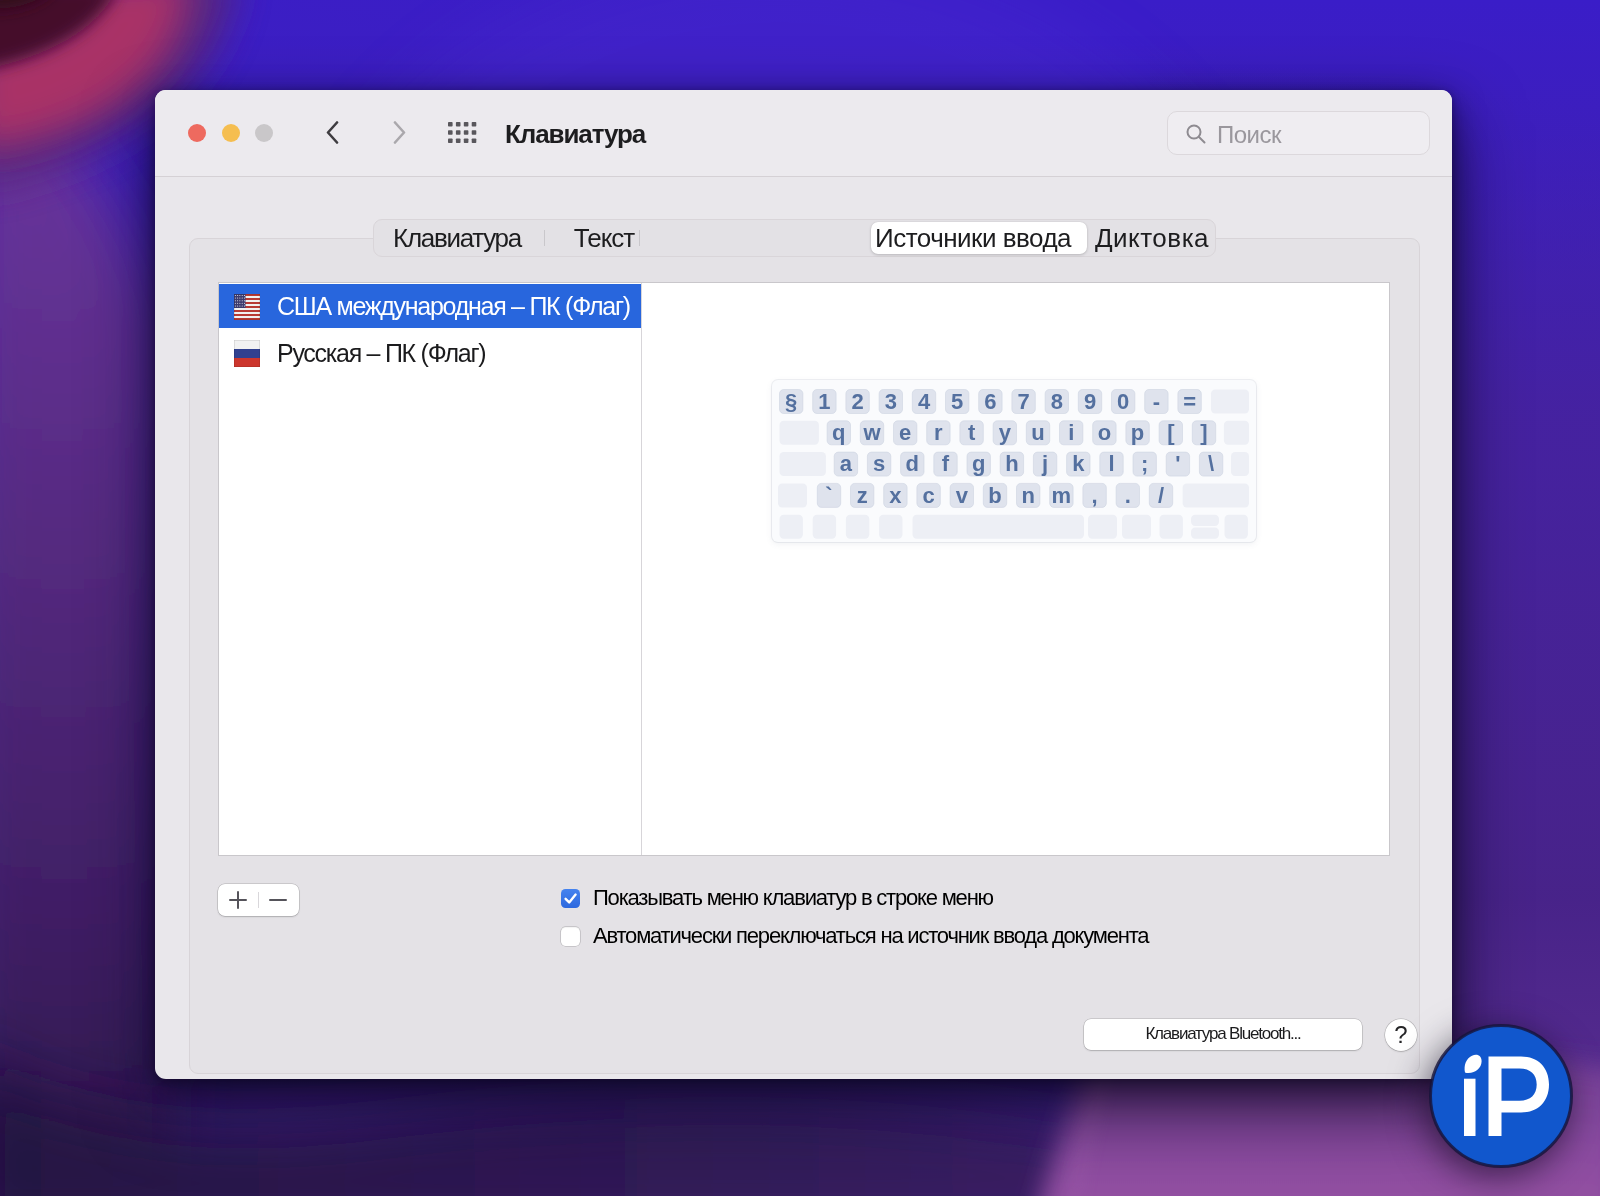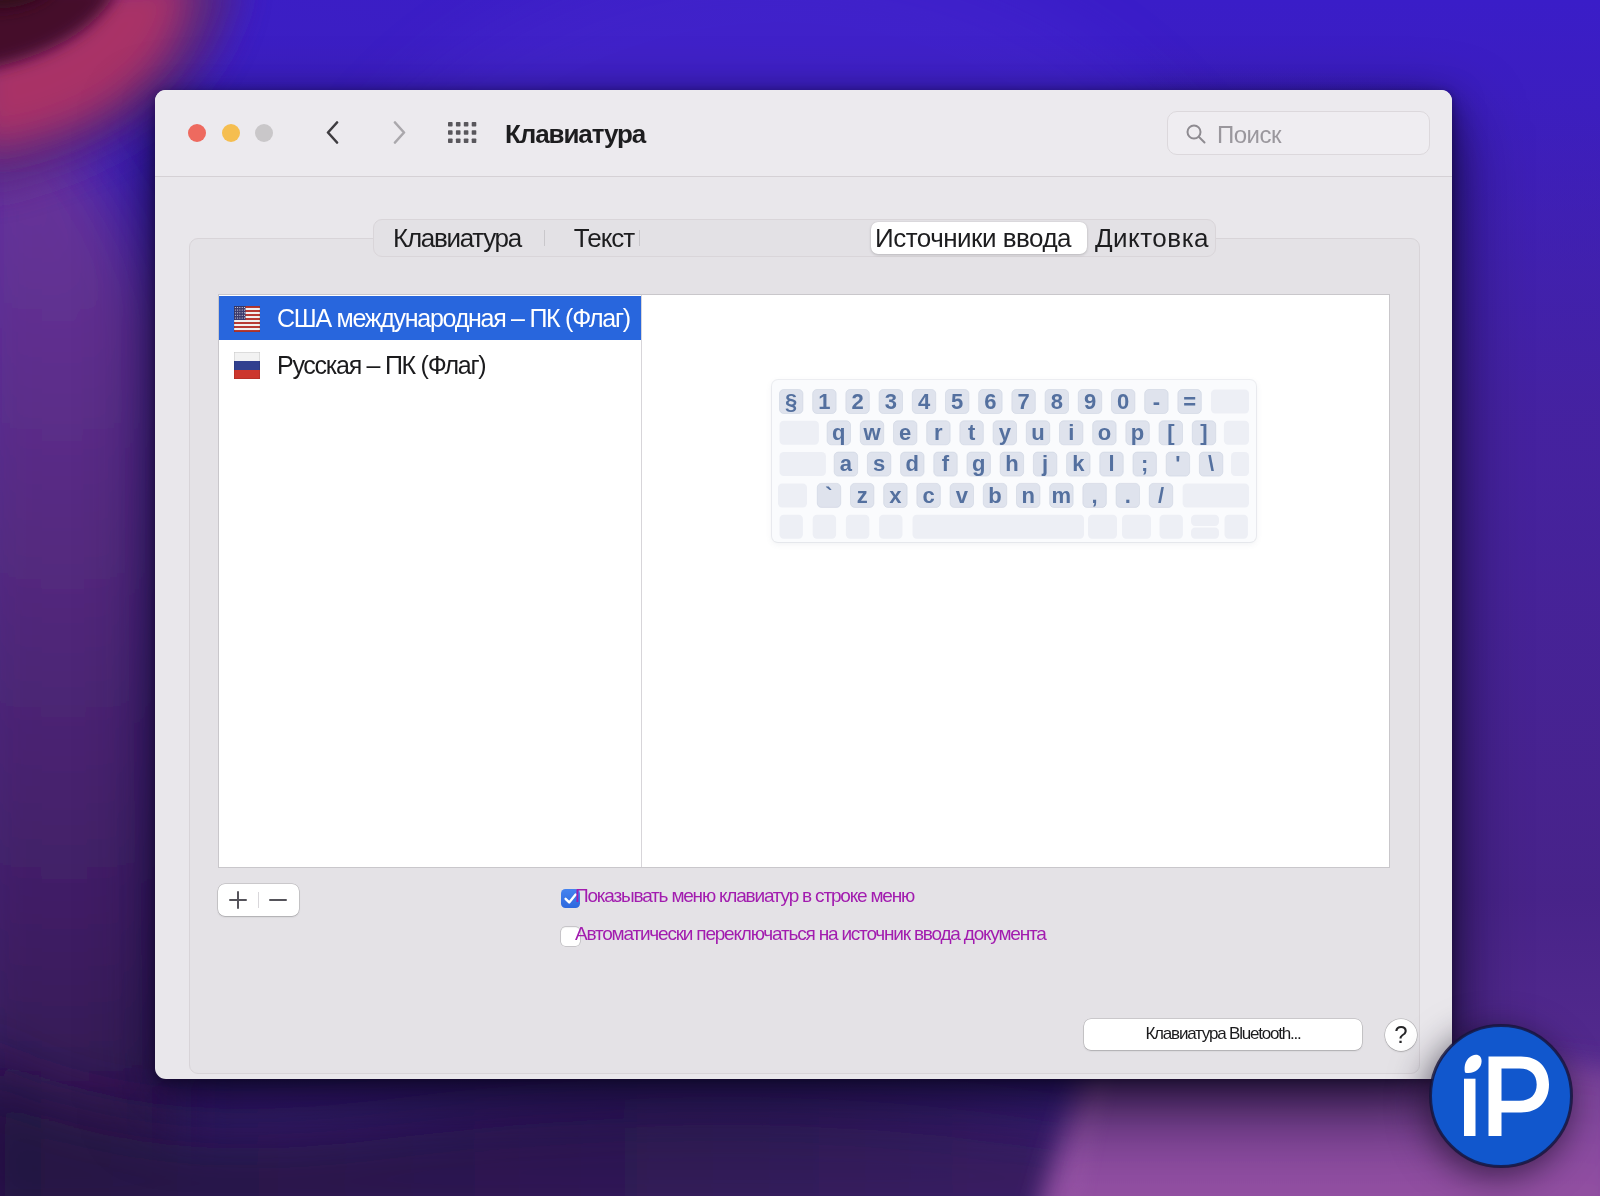--- a/index.html
+++ b/index.html
@@ -27,38 +27,38 @@
   background:#e4e2e6; border:1px solid #d8d4d8; border-radius:9px; }
 
 #tabs { position:absolute; left:218px; top:129px; width:843px; height:38px;
   background:#e3e1e5; border:1px solid #d9d5d9; border-radius:9px; }
 .seg { position:absolute; top:0; height:36px; line-height:36px; text-align:center;
   font-size:26px; color:#1d1d1f; }
 #seg-sel { position:absolute; left:497px; top:2px; width:216px; height:32px; background:#ffffff;
   border-radius:7px; box-shadow:0 1px 3px rgba(0,0,0,0.18), 0 0 1px rgba(0,0,0,0.12); }
 .sep { position:absolute; top:10px; width:1px; height:16px; background:#c9c7cb; }
 
-#whitebox { position:absolute; left:63px; top:204px; width:1172px; height:574px;
+#whitebox { position:absolute; left:63px; top:192px; width:1172px; height:574px;
   background:#ffffff; border:1px solid #c9c7cb; }
 #listdiv { position:absolute; left:422px; top:0; width:1px; height:572px; background:#d7d5d9; }
 #rowsel { position:absolute; left:0px; top:1px; width:422px; height:44px; background:#2866dd; }
 .lrow { position:absolute; font-size:25px; letter-spacing:-1.27px; white-space:nowrap; }
 .flag { position:absolute; left:15px; width:26px; }
 
 #kb { position:absolute; left:617px; top:290px; width:484px; height:162px; background:#fafbfd;
   border-radius:6px; box-shadow:0 0 0 1px rgba(120,130,160,0.12), 0 2px 6px rgba(100,110,140,0.10); }
 
 #pm { position:absolute; left:63px; top:794px; width:81px; height:32px; background:#ffffff;
   border-radius:7px; box-shadow:0 0 0 0.5px rgba(0,0,0,0.22), 0 1px 2px rgba(0,0,0,0.14); }
 #pm .d { position:absolute; left:40px; top:8px; width:1px; height:16px; background:#d9d7db; }
 
 .cb { position:absolute; left:406px; width:19px; height:19px; border-radius:4.5px; }
 #cb1 { top:799px; background:linear-gradient(#4583ef,#2d68de); }
 #cb2 { top:837px; background:#ffffff; box-shadow:0 0 0 0.5px rgba(0,0,0,0.25), inset 0 1px 1px rgba(0,0,0,0.05); }
-.cbt { position:absolute; left:420px; font-size:19px; color:#a21caf; letter-spacing:-1.2px; white-space:nowrap; }
+.cbt { position:absolute; left:438px; font-size:22px; color:#000000; letter-spacing:-1.2px; white-space:nowrap; }
 
 #btbtn { position:absolute; left:929px; top:929px; width:278px; height:31px; background:#ffffff;
   border-radius:7px; box-shadow:0 0 0 0.5px rgba(0,0,0,0.22), 0 1px 2px rgba(0,0,0,0.14);
   font-size:17px; color:#1b1b1d; text-align:center; line-height:30px; letter-spacing:-1.2px; }
 #qbtn { position:absolute; left:1230px; top:929px; width:32px; height:32px; background:#ffffff;
   border-radius:50%; box-shadow:0 0 0 0.5px rgba(0,0,0,0.22), 0 1px 2px rgba(0,0,0,0.14);
   font-size:24px; color:#252527; text-align:center; line-height:32px; font-weight:500; }
 #logo { position:absolute; left:1427px; top:1022px; filter:drop-shadow(-4px 8px 18px rgba(10,5,25,0.65)); }
 </style></head>
 <body>

